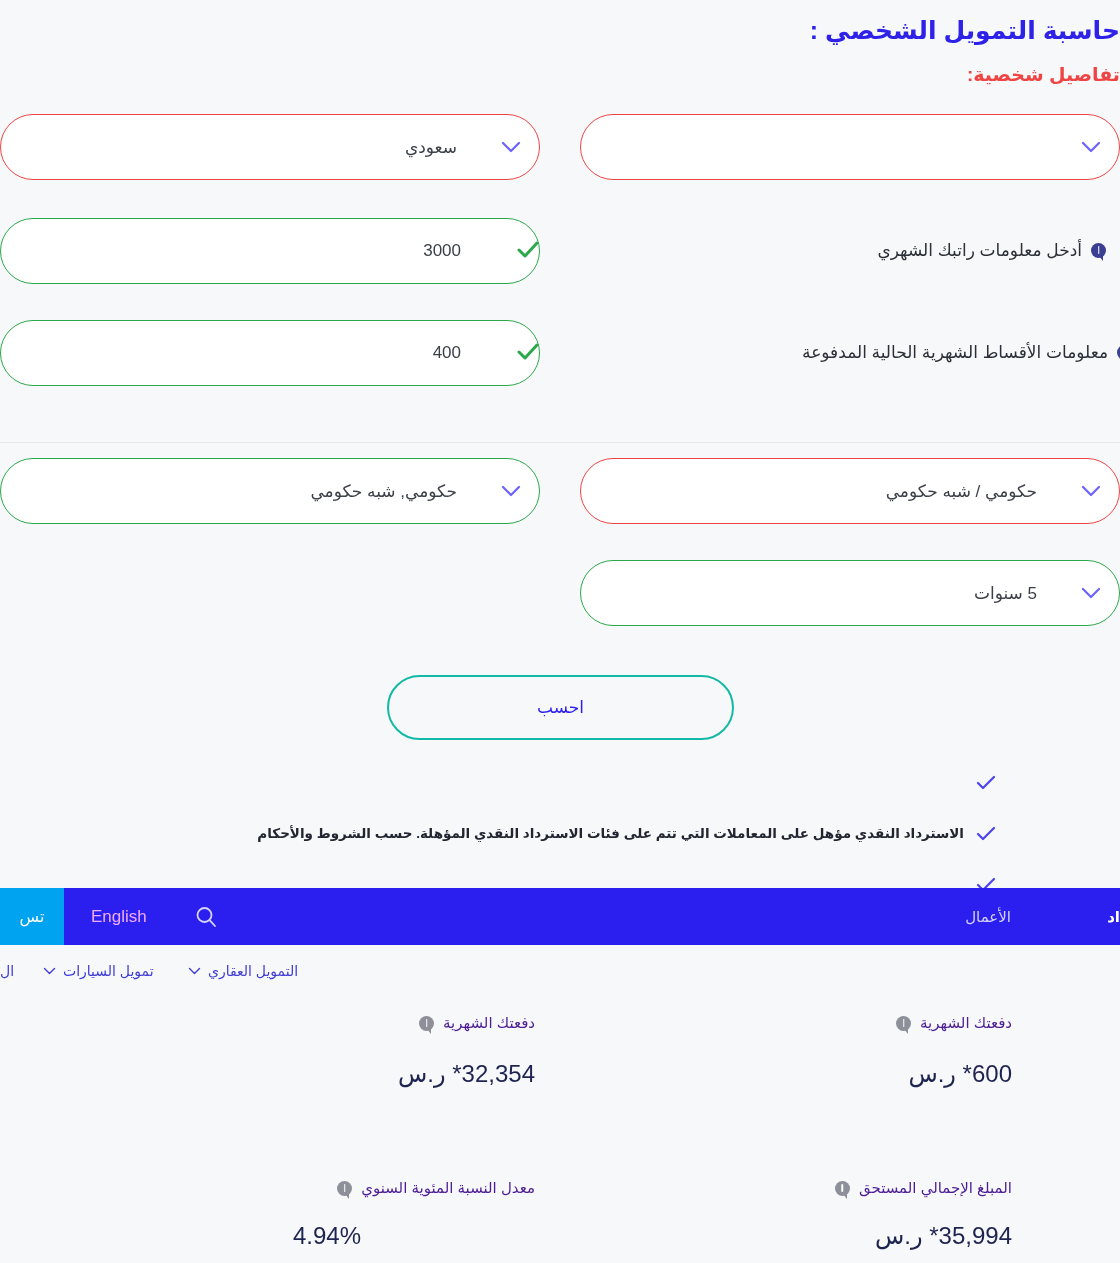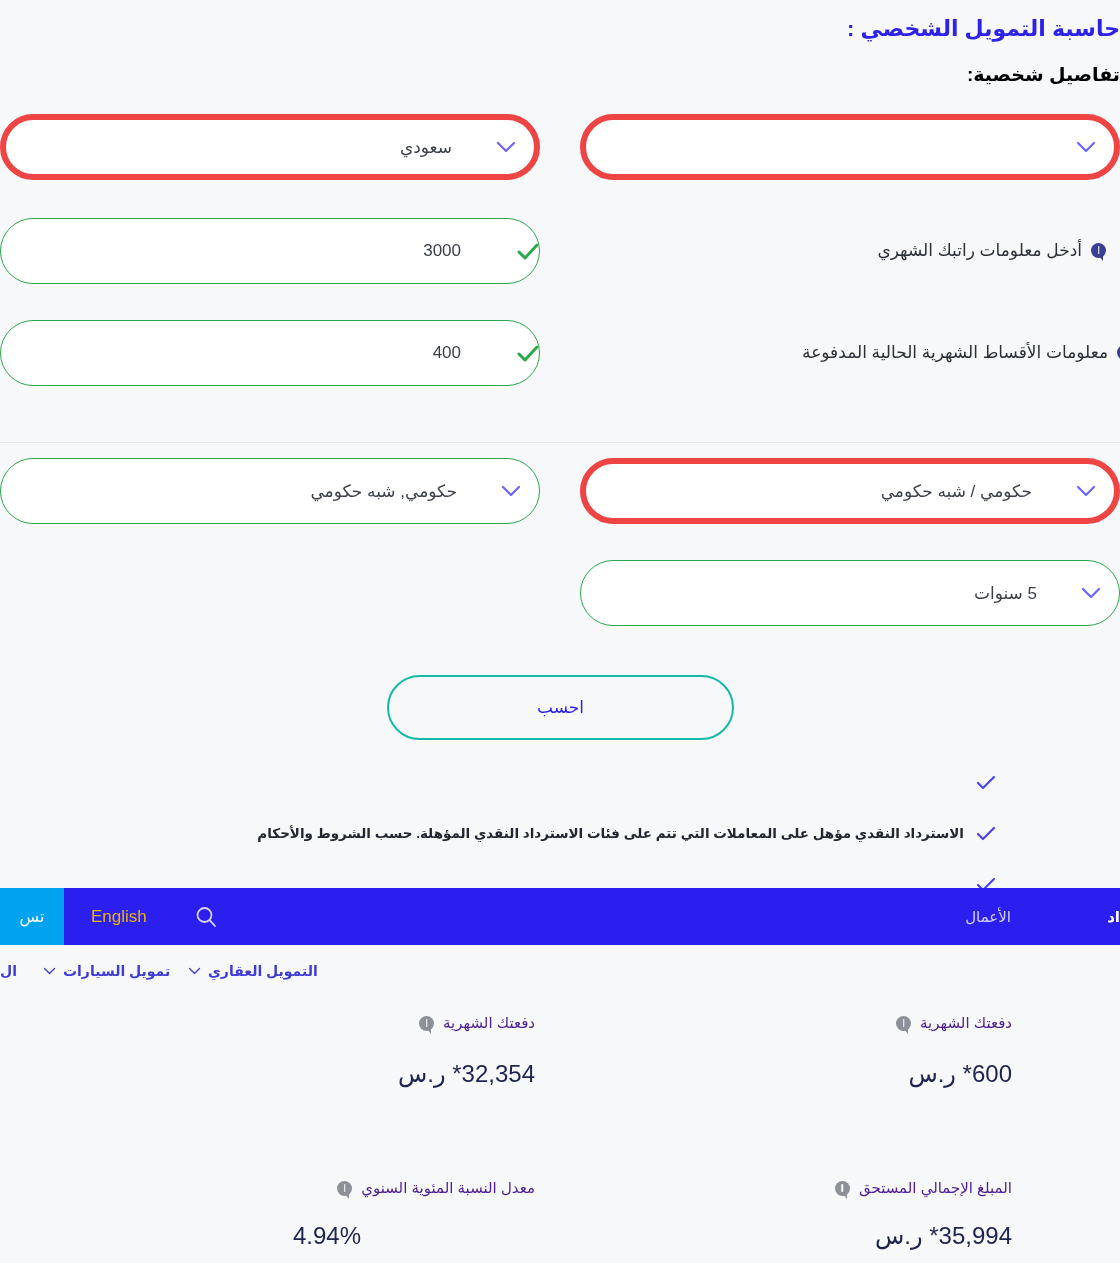--- a/index.html
+++ b/index.html
@@ -9,44 +9,44 @@
     background: #f7f8fa;
     font-family: "Liberation Sans", "DejaVu Sans", sans-serif;
     overflow: hidden;
   }
   .page { position: relative; width: 1120px; height: 1263px; background: #f7f8fa; }
 
   
   .calc-title {
     position: absolute; top: 16px; right: 0; width: 1120px;
     text-align: right; padding-left: 0; padding-right: 0;
-    font-size: 22px; font-weight: 700; color: #2e22e8;
+    font-size: 25px; font-weight: 700; color: #2e22e8;
     letter-spacing: 0;
   }
   .calc-subtitle {
     position: absolute; top: 63px; right: 0; width: 1120px;
-    text-align: right; font-size: 19px; font-weight: 700; color: #000000;
+    text-align: right; font-size: 19px; font-weight: 700; color: #ef4444;
   }
 
   .field {
     position: absolute; height: 66px; border-radius: 34px;
-    background: #ffffff; border: 6px solid #ef4444;
+    background: #ffffff; border: 1px solid #ef4444;
     display: flex; align-items: center;
   }
   .field.green { border: 1.5px solid #2aa84a; }
   .field .val {
     flex: 1; text-align: right; padding-right: 26px;
     font-size: 17px; color: #3c4049; font-weight: 400;
     white-space: nowrap; overflow: hidden;
   }
   .chev { width: 56px; display: flex; align-items: center; justify-content: center; }
   .chev svg { display: block; }
   .tick { width: 52px; display: flex; align-items: center; justify-content: flex-start; padding-left: 8px;}
 
-  .inp-wrap { display: flex; align-items: flex-end; width: 100%; }
+  .inp-wrap { display: flex; align-items: flex-start; width: 100%; }
   .inp-wrap .num {
     flex: 1; text-align: right; padding-right: 0;
     font-size: 17px; color: #3c4049; direction: ltr;
   }
 
   .flabel {
     position: absolute; text-align: right; font-size: 17px;
     color: #2b2f38; white-space: nowrap; display: flex;
     align-items: center; justify-content: flex-start; gap: 9px;
     flex-direction: row-reverse; direction: rtl;
@@ -93,36 +93,36 @@
     position: absolute; left: 0; top: 888px; width: 1120px; height: 57px;
     background: #2b1ff0; display: flex; align-items: center;
   }
   .nav-cyan {
     position: absolute; left: 0; top: 0; width: 64px; height: 57px;
     background: #00a3f0; display: flex; align-items: center; justify-content: center;
     color: #ffffff; font-size: 16px;
   }
   .nav-english {
     position: absolute; left: 91px; top: 0; height: 57px; display: flex;
-    align-items: center; color: #eab308; font-size: 17px;
+    align-items: center; color: #f0abfc; font-size: 17px;
   }
   .nav-search { position: absolute; left: 194px; top: 0; height: 57px; display: flex; align-items: center; }
   .nav-item-right {
     position: absolute; top: 0; height: 57px; display: flex; align-items: center;
     color: #d5d3f7; font-size: 15px;
   }
   .nav-item-right.cut { color: #ffffff; font-weight: 700; }
 
   .subnav {
     position: absolute; left: 0; top: 945px; width: 1120px; height: 52px;
     background: #f7f8fa; display: flex; align-items: center;
   }
   .subnav-item {
     position: absolute; top: 0; height: 52px; display: flex; align-items: center;
-    gap: 7px; color: #3f3bd6; font-size: 14px; white-space: nowrap; font-weight: bold;
+    gap: 7px; color: #3f3bd6; font-size: 14px; white-space: nowrap;
   }
 
   
   .res-label {
     position: absolute; display: flex; flex-direction: row-reverse;
     align-items: center; gap: 9px; direction: rtl;
     font-size: 15px; color: #4c1d95; white-space: nowrap;
   }
   .res-value {
     position: absolute; font-size: 24px; color: #1e2450; font-weight: 400;

